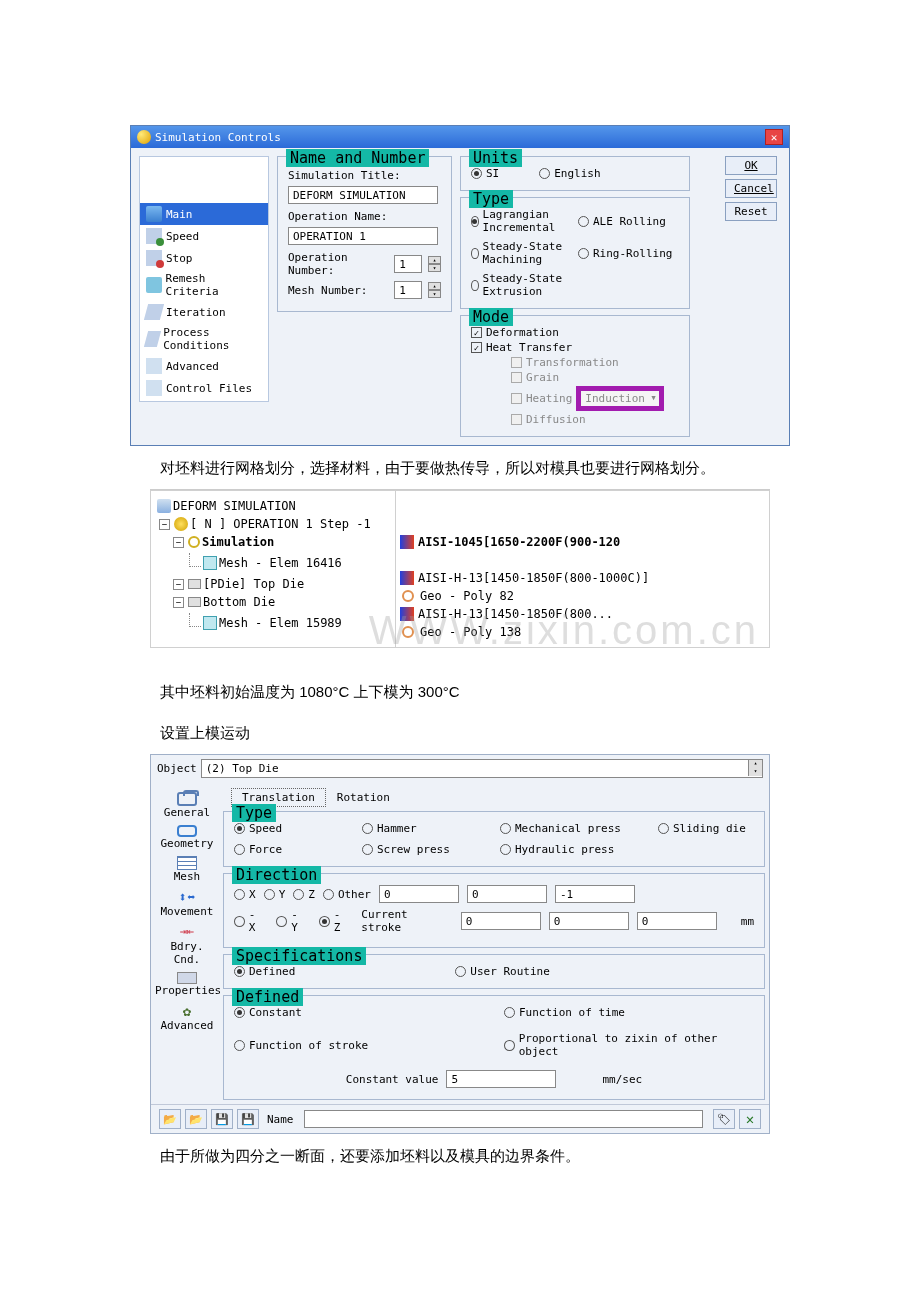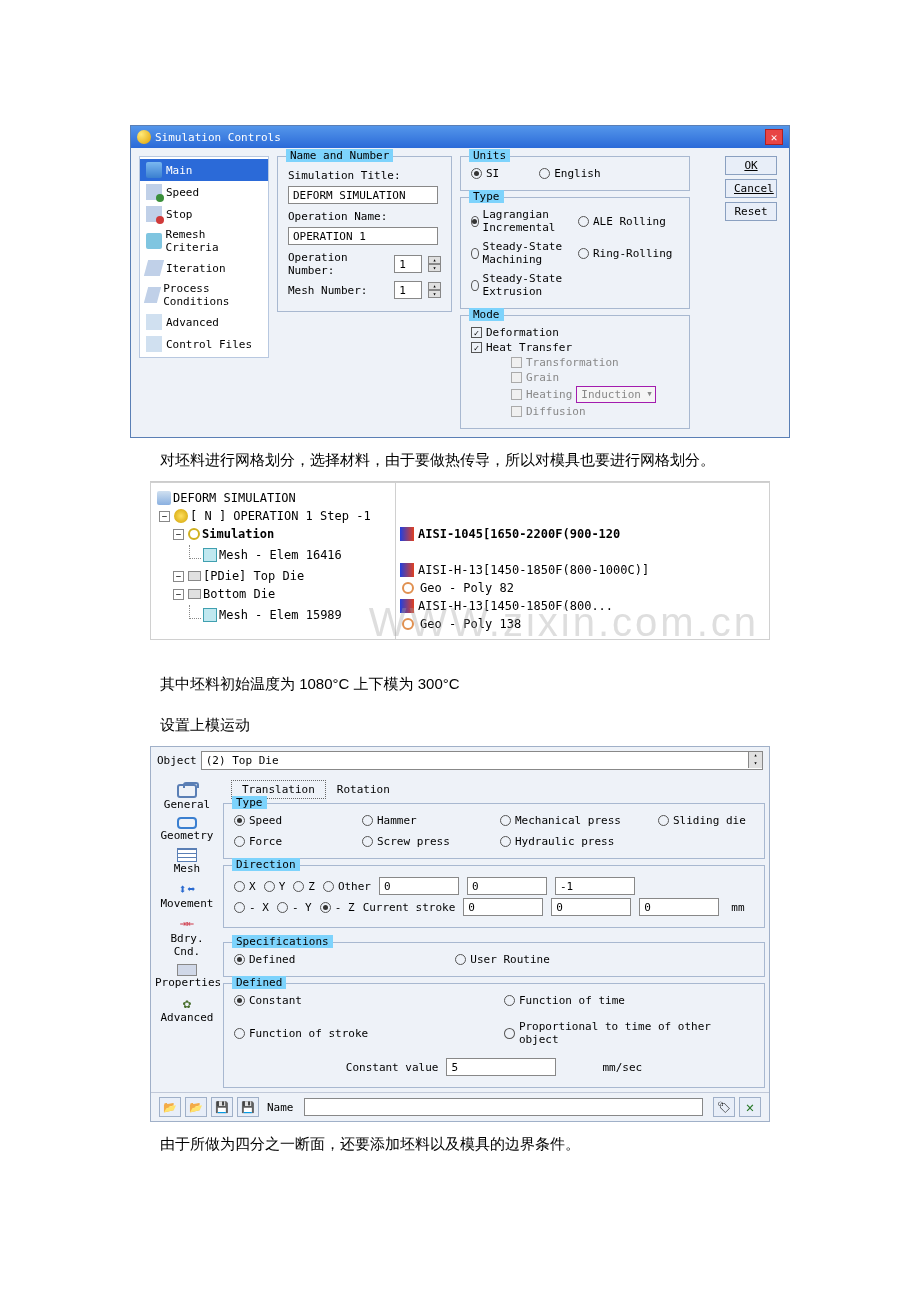--- a/index.html
+++ b/index.html
@@ -10,51 +10,51 @@
     
     .dialog1 { border: 1px solid #5a7fb5; background: #f0f4fa; font-family: "SimSun", monospace; font-size: 11px; }
     .titlebar { background: linear-gradient(#5496ea, #2b6ad8); color: #fff; padding: 3px 6px; display: flex; align-items: center; justify-content: space-between; }
     .titlebar-left { display: flex; align-items: center; gap: 4px; }
     .title-icon { width: 14px; height: 14px; background: radial-gradient(circle at 30% 30%, #ffea7a, #e0a000); border-radius: 50%; }
     .close-x { width: 18px; height: 16px; background: #e84545; color: #fff; display: flex; align-items: center; justify-content: center; font-weight: bold; border: 1px solid #b02020; }
     .dialog1-body { display: flex; padding: 8px; gap: 8px; background: #eef2f8; align-items: flex-start; }
     
     .nav-panel { width: 130px; background: #fff; border: 1px solid #b8c8e0; padding: 2px 0; }
     .nav-item { padding: 3px 6px; display: flex; align-items: center; gap: 4px; cursor: pointer; }
-    .nav-item.active { background: #2b6ad8; color: #fff; }
+    .nav-item.active { background: #2b6ad8; color: #fff; margin-top: 44px; }
     .nav-icon { width: 16px; height: 16px; display: inline-block; }
     .nav-icon.main { background: linear-gradient(#7ab8f0,#3a7fd0); border-radius: 2px; }
     .nav-icon.step { background: #c0d0e8; position: relative; }
     .nav-icon.step::after { content:""; position:absolute; right:-2px; bottom:-2px; width:8px;height:8px;border-radius:50%;background:#3a8f3a; }
     .nav-icon.stop { background: #c0d0e8; position: relative; }
     .nav-icon.stop::after { content:""; position:absolute; right:-2px; bottom:-2px; width:8px;height:8px;border-radius:50%;background:#d03a3a; }
     .nav-icon.remesh { background:#7fc5e0; border-radius:2px; }
     .nav-icon.iter { background:#c0d0e8; transform: skewX(-15deg); }
     .nav-icon.proc { background:#c0d0e8; transform: skewX(-15deg); }
     .nav-icon.adv { background:#d0e0f0; }
     .nav-icon.files { background:#d0e0f0; }
     
     .center-panel { flex: 1; display: flex; gap: 8px; }
     .fieldset { border: 1px solid #a8b8d0; padding: 8px 10px; position: relative; background: #eef2f8; }
-    .fieldset-title { position: absolute; top: -8px; left: 8px; background: #7dd3fc; padding: 0 4px; font-size: 11px; }
+    .fieldset-title { position: absolute; top: -8px; left: 8px; background: #14b8a6; padding: 0 4px; font-size: 15px; }
     .form-row { display: flex; align-items: center; margin: 4px 0; gap: 6px; }
     .form-label { width: 110px; }
     .text-input { border: 1px solid #888; background: #fff; padding: 2px 4px; height: 18px; font-family: inherit; font-size: 11px; }
     .spinner { width: 14px; display: inline-flex; flex-direction: column; }
     .spinner div { height: 8px; border: 1px solid #888; background: #e0e0e0; font-size: 6px; text-align: center; line-height: 6px; cursor: pointer; }
     
     .right-col { width: 230px; display: flex; flex-direction: column; gap: 6px; }
     .radio-row { display: flex; align-items: center; gap: 4px; margin: 2px 0; }
     .radio { width: 11px; height: 11px; border: 1px solid #555; border-radius: 50%; display: inline-flex; align-items: center; justify-content: center; }
     .radio.on::after { content:""; width:5px; height:5px; border-radius:50%; background:#333; }
     .checkbox { width: 11px; height: 11px; border: 1px solid #555; display: inline-flex; align-items: center; justify-content: center; font-size: 9px; }
     .checkbox.on::after { content:"✓"; color:#000; }
     .checkbox.disabled { border-color: #aaa; background: #f0f0f0; }
     .disabled-text { color: #888; }
-    .combo { border: 1px solid #a21caf; background: #f5f5f5; padding: 1px 14px 1px 4px; position: relative; color: #888; }
+    .combo { border: 5px solid #a21caf; background: #f5f5f5; padding: 1px 14px 1px 4px; position: relative; color: #888; }
     .combo::after { content:"▾"; position:absolute; right:2px; top:0; }
     
     .btn-panel { width: 60px; display: flex; flex-direction: column; gap: 4px; align-items: center; }
     .btn { border: 1px solid #8aa0c0; background: #e8eef8; padding: 2px 8px; text-align: center; cursor: pointer; width: 52px; text-decoration: underline; }
     .btn.nou { text-decoration: none; }
     
     
     .screenshot2 { display: flex; border-top: 1px solid #ccc; }
     .tree-panel { width: 245px; background: #fff; padding: 6px 4px; font-family: "SimSun", monospace; font-size: 12px; border: 1px solid #d0d0d0; border-right: none; }
     .tree-line { padding: 2px 0; display: flex; align-items: center; white-space: nowrap; }
@@ -95,21 +95,21 @@
     .side-icon.mesh { background: repeating-linear-gradient(0deg,#fff,#fff 3px,#5a7fb5 3px,#5a7fb5 4px), repeating-linear-gradient(90deg,#fff,#fff 3px,#5a7fb5 3px,#5a7fb5 4px); width:20px;height:14px; border:1px solid #5a7fb5; }
     .side-icon.move { color:#2a6ad0; font-size:14px; }
     .side-icon.bdry { color:#d04050; font-size:12px; }
     .side-icon.props { background:#d0d8e8; border:1px solid #888; width:20px;height:12px; }
     .side-icon.adv { color:#4a7030; font-size:14px; }
     
     .d3-main { flex: 1; }
     .radio-grid { display: grid; grid-template-columns: 120px 130px 150px auto; gap: 4px 8px; }
     .dir-row { display: flex; align-items: center; gap: 8px; margin: 3px 0; flex-wrap: nowrap; }
     .num-input { border: 1px solid #888; background: #fff; padding: 2px 4px; width: 80px; height: 18px; font-family: inherit; font-size: 11px; }
-    .unit { margin-left: 4px; }
+    .unit { margin-left: 16px; }
     
     .toolbar { display: flex; align-items: center; padding: 4px 8px; gap: 4px; border-top: 1px solid #c0c8d8; }
     .tool-btn { width: 22px; height: 20px; border: 1px solid #a0b0c8; background: #e8eef8; display: inline-flex; align-items: center; justify-content: center; cursor: pointer; }
     .tool-btn.open { color: #c09020; }
     .tool-btn.save { color: #3060c0; }
     .x-btn { color: #2a7a2a; font-weight: bold; font-size: 14px; }
   </style>
 </head>
 <body>
 <div class="page">
@@ -461,21 +461,21 @@
                 <span class="radio on"></span>
                 <span>- Z</span>
               </label>
           <span>Current stroke</span>
           <input class="num-input" value="0" style="">
           <input class="num-input" value="0" style="">
           <input class="num-input" value="0" style="">
           <span class="unit">mm</span>
         </div>
       </div>
-      <div class="fieldset" style="margin-top:14px">
+      <div class="fieldset" style="margin-top:6px">
         <span class="fieldset-title">Specifications</span>
         <div style="display:flex; gap:160px;">
           <label class="radio-row">
                 <span class="radio on"></span>
                 <span>Defined</span>
               </label>
           <label class="radio-row">
                 <span class="radio"></span>
                 <span>User Routine</span>
               </label>
@@ -491,21 +491,21 @@
           <label class="radio-row">
                 <span class="radio"></span>
                 <span>Function of time</span>
               </label>
           <label class="radio-row">
                 <span class="radio"></span>
                 <span>Function of stroke</span>
               </label>
           <label class="radio-row">
                 <span class="radio"></span>
-                <span>Proportional to time of other object</span>
+                <span>Proportional to zixin of other object</span>
               </label>
         </div>
         <div class="dir-row" style="justify-content:center; margin-top:10px;">
           <span>Constant value</span>
           <input class="num-input" style="width: 110px;" value="5">
           <span style="width:30px"></span>
           <span>mm/sec</span>
         </div>
       </div>
     </div>

